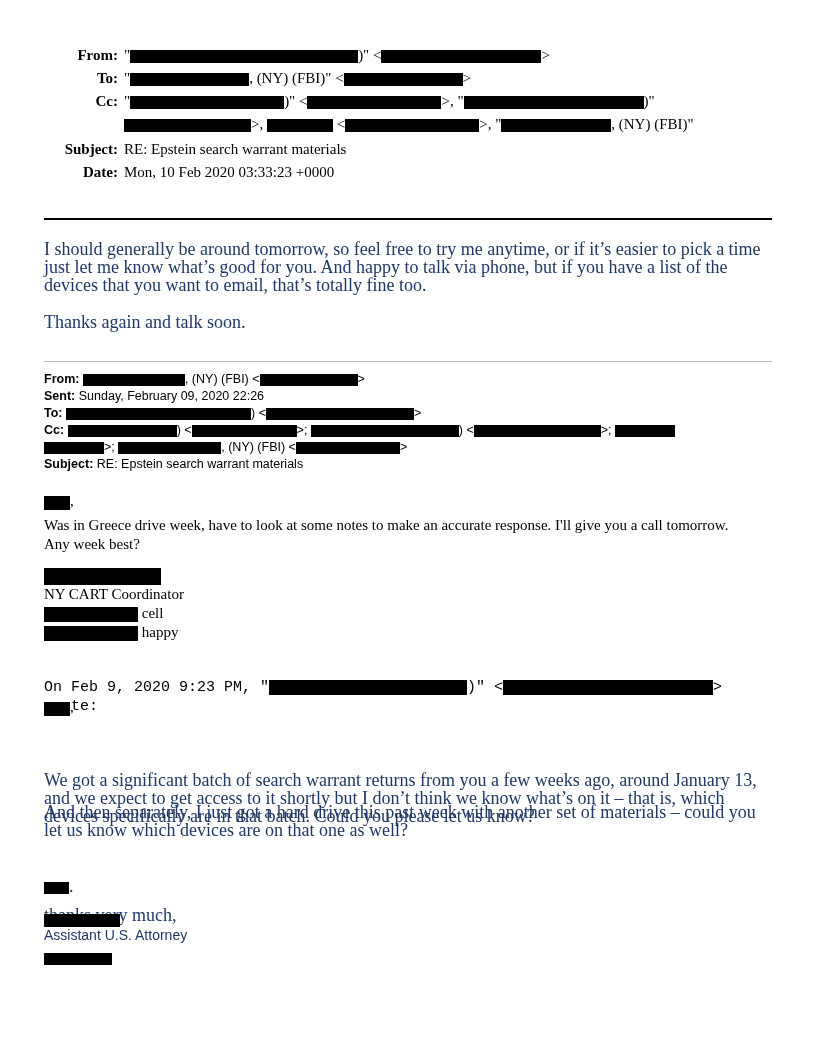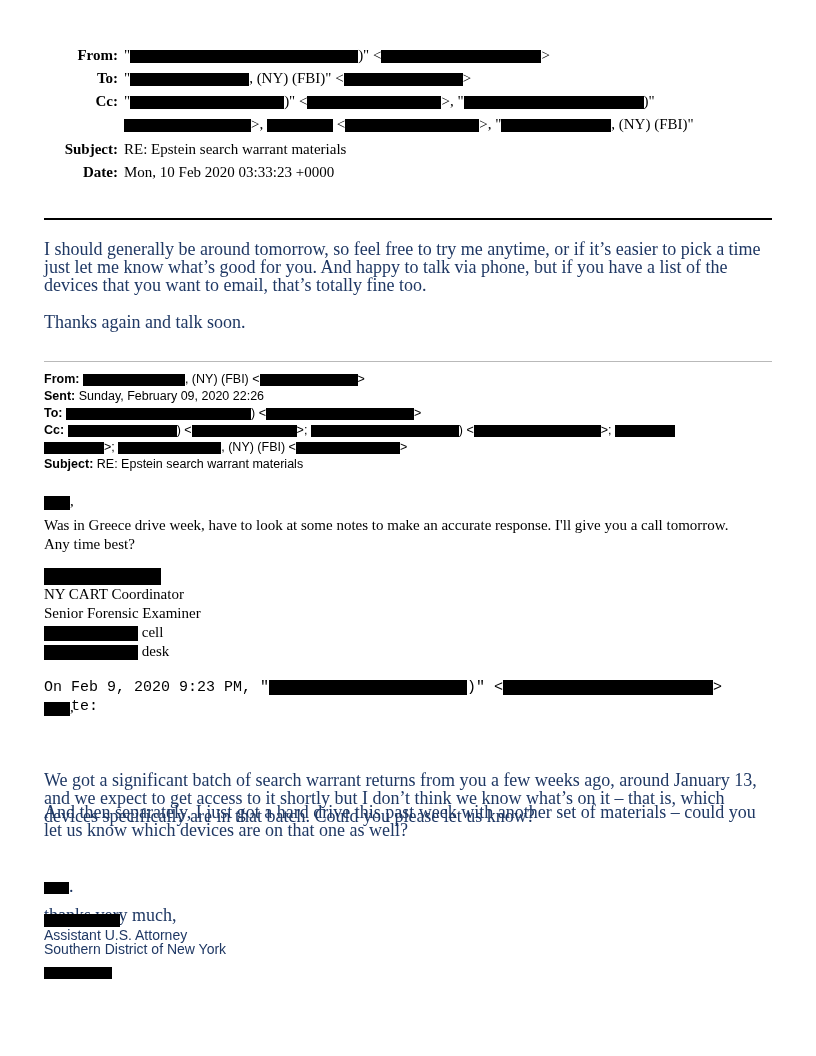--- a/index.html
+++ b/index.html
@@ -178,29 +178,28 @@
     </div>
 
   </div>
 
   <div class="serif" style="top:492px;">
     <span class="redact" style="width:26px;height:14px"></span><span>,</span>
   </div>
 
   <div class="serif" style="top:516px;">
     <span class="sig-line">Was in Greece drive week, have to look at some notes to make an accurate response. I'll give you a call tomorrow.</span>
-    <span class="sig-line">Any time best?</span>
+    <span class="sig-line">Any week best?</span>
   </div>
 
   <div class="serif" style="top:566px;">
     <span class="sig-line"><span class="redact" style="width:117px;height:17px"></span></span>
     <span class="sig-line">NY CART Coordinator</span>
-    <span class="sig-line">Senior Forensic Examiner</span>
     <span class="sig-line"><span class="redact" style="width:94px;height:15px"></span>&nbsp;<span>cell</span></span>
-    <span class="sig-line"><span class="redact" style="width:94px;height:15px"></span>&nbsp;<span>desk</span></span>
+    <span class="sig-line"><span class="redact" style="width:94px;height:15px"></span>&nbsp;<span>happy</span></span>
   </div>
 
   <div class="serif" style="top:678px;font-family:Liberation Mono, monospace;">
     <span>On Feb 9, 2020 9:23 PM, "</span><span class="redact" style="width:198px;height:15px"></span><span>)"  &lt;</span><span class="redact" style="width:210px;height:15px"></span><span>&gt;  wrote:</span>
   </div>
 
   <div class="serif" style="top:698px;">
     <span class="redact" style="width:26px;height:14px"></span><span>,</span>
   </div>
 
@@ -208,17 +207,16 @@
   <div class="blue blue-p" style="top:803px;">And then separately, I just got a hard drive this past week with another set of materials – could you let us know which devices are on that one as well?</div>
   <div class="blue blue-p" style="top:906px;">thanks very much,</div>
 
   <div class="blue blue-p" style="top:877px;">
     <span class="redact" style="width:25px;height:12px"></span><span>.</span>
   </div>
 
   <div class="blue-p" style="top:910px;">
     <div><span class="redact" style="width:76px;height:13px"></span></div>
     <div class="small-blue">Assistant U.S. Attorney</div>
-    <div class="small-blue">Southern District of New York</div>
     <div style="margin-top:7px"><span class="redact" style="width:68px;height:12px"></span></div>
   </div>
 
 </div>
 
 </body></html>

